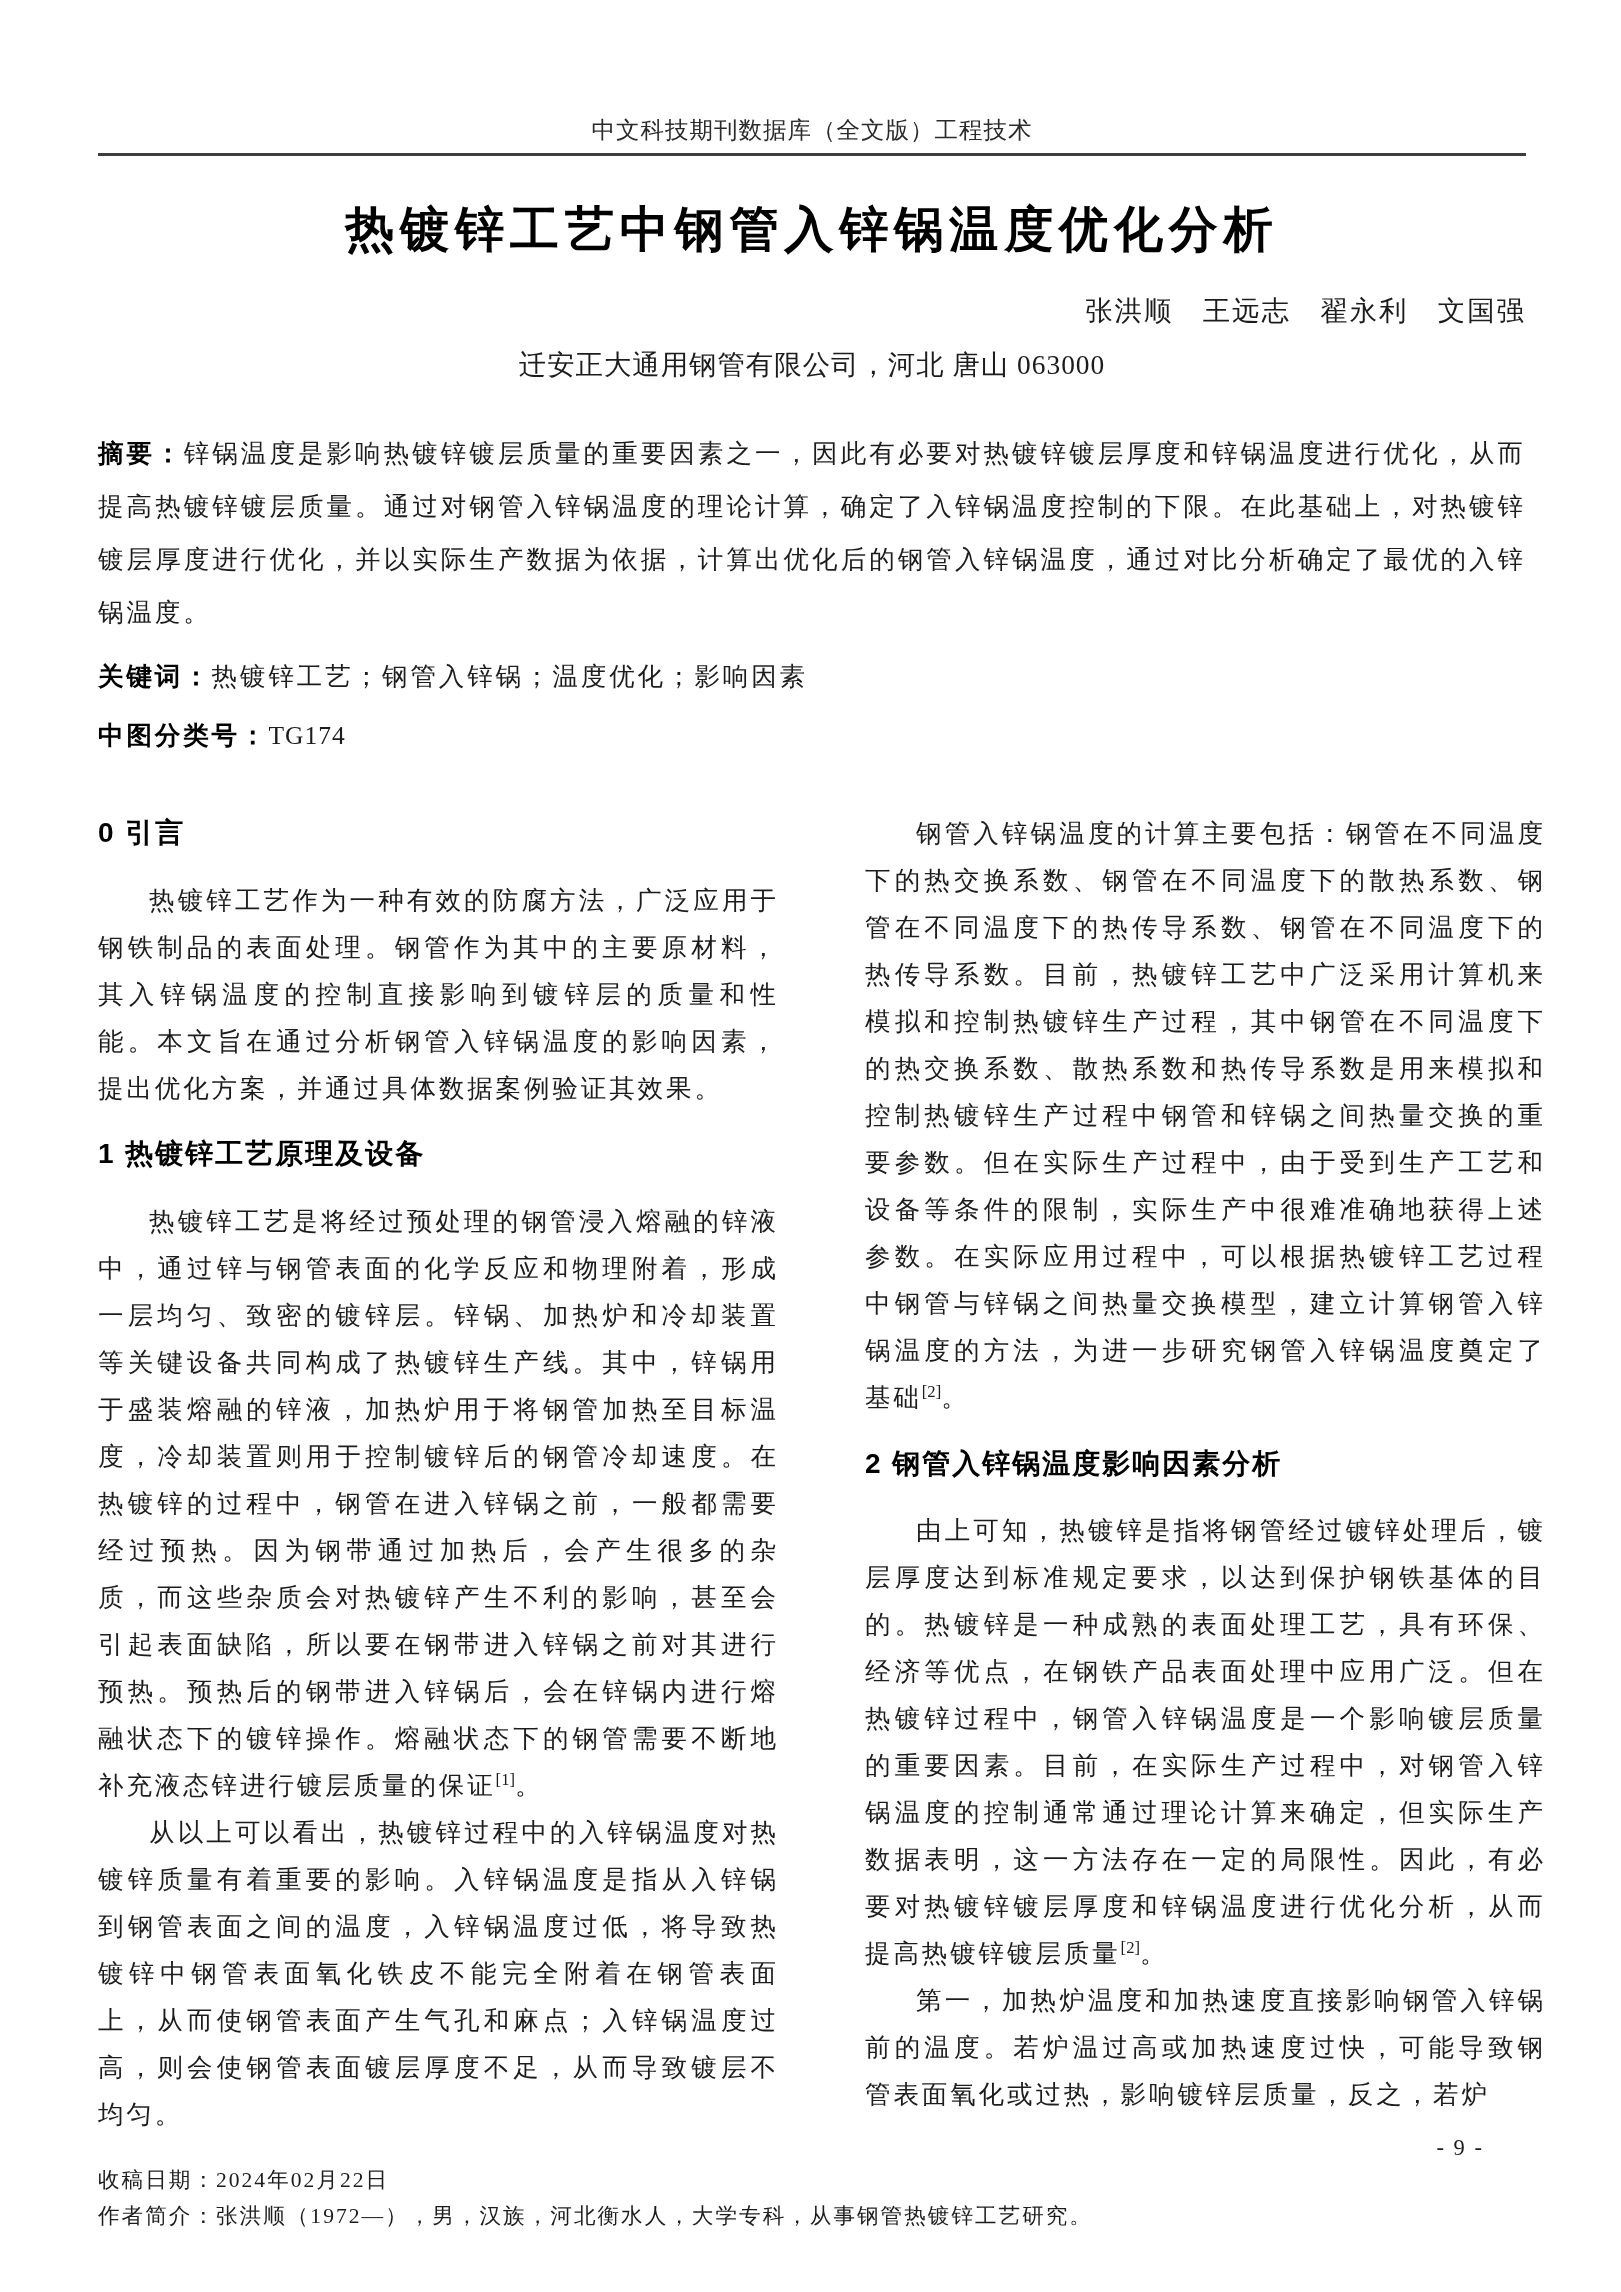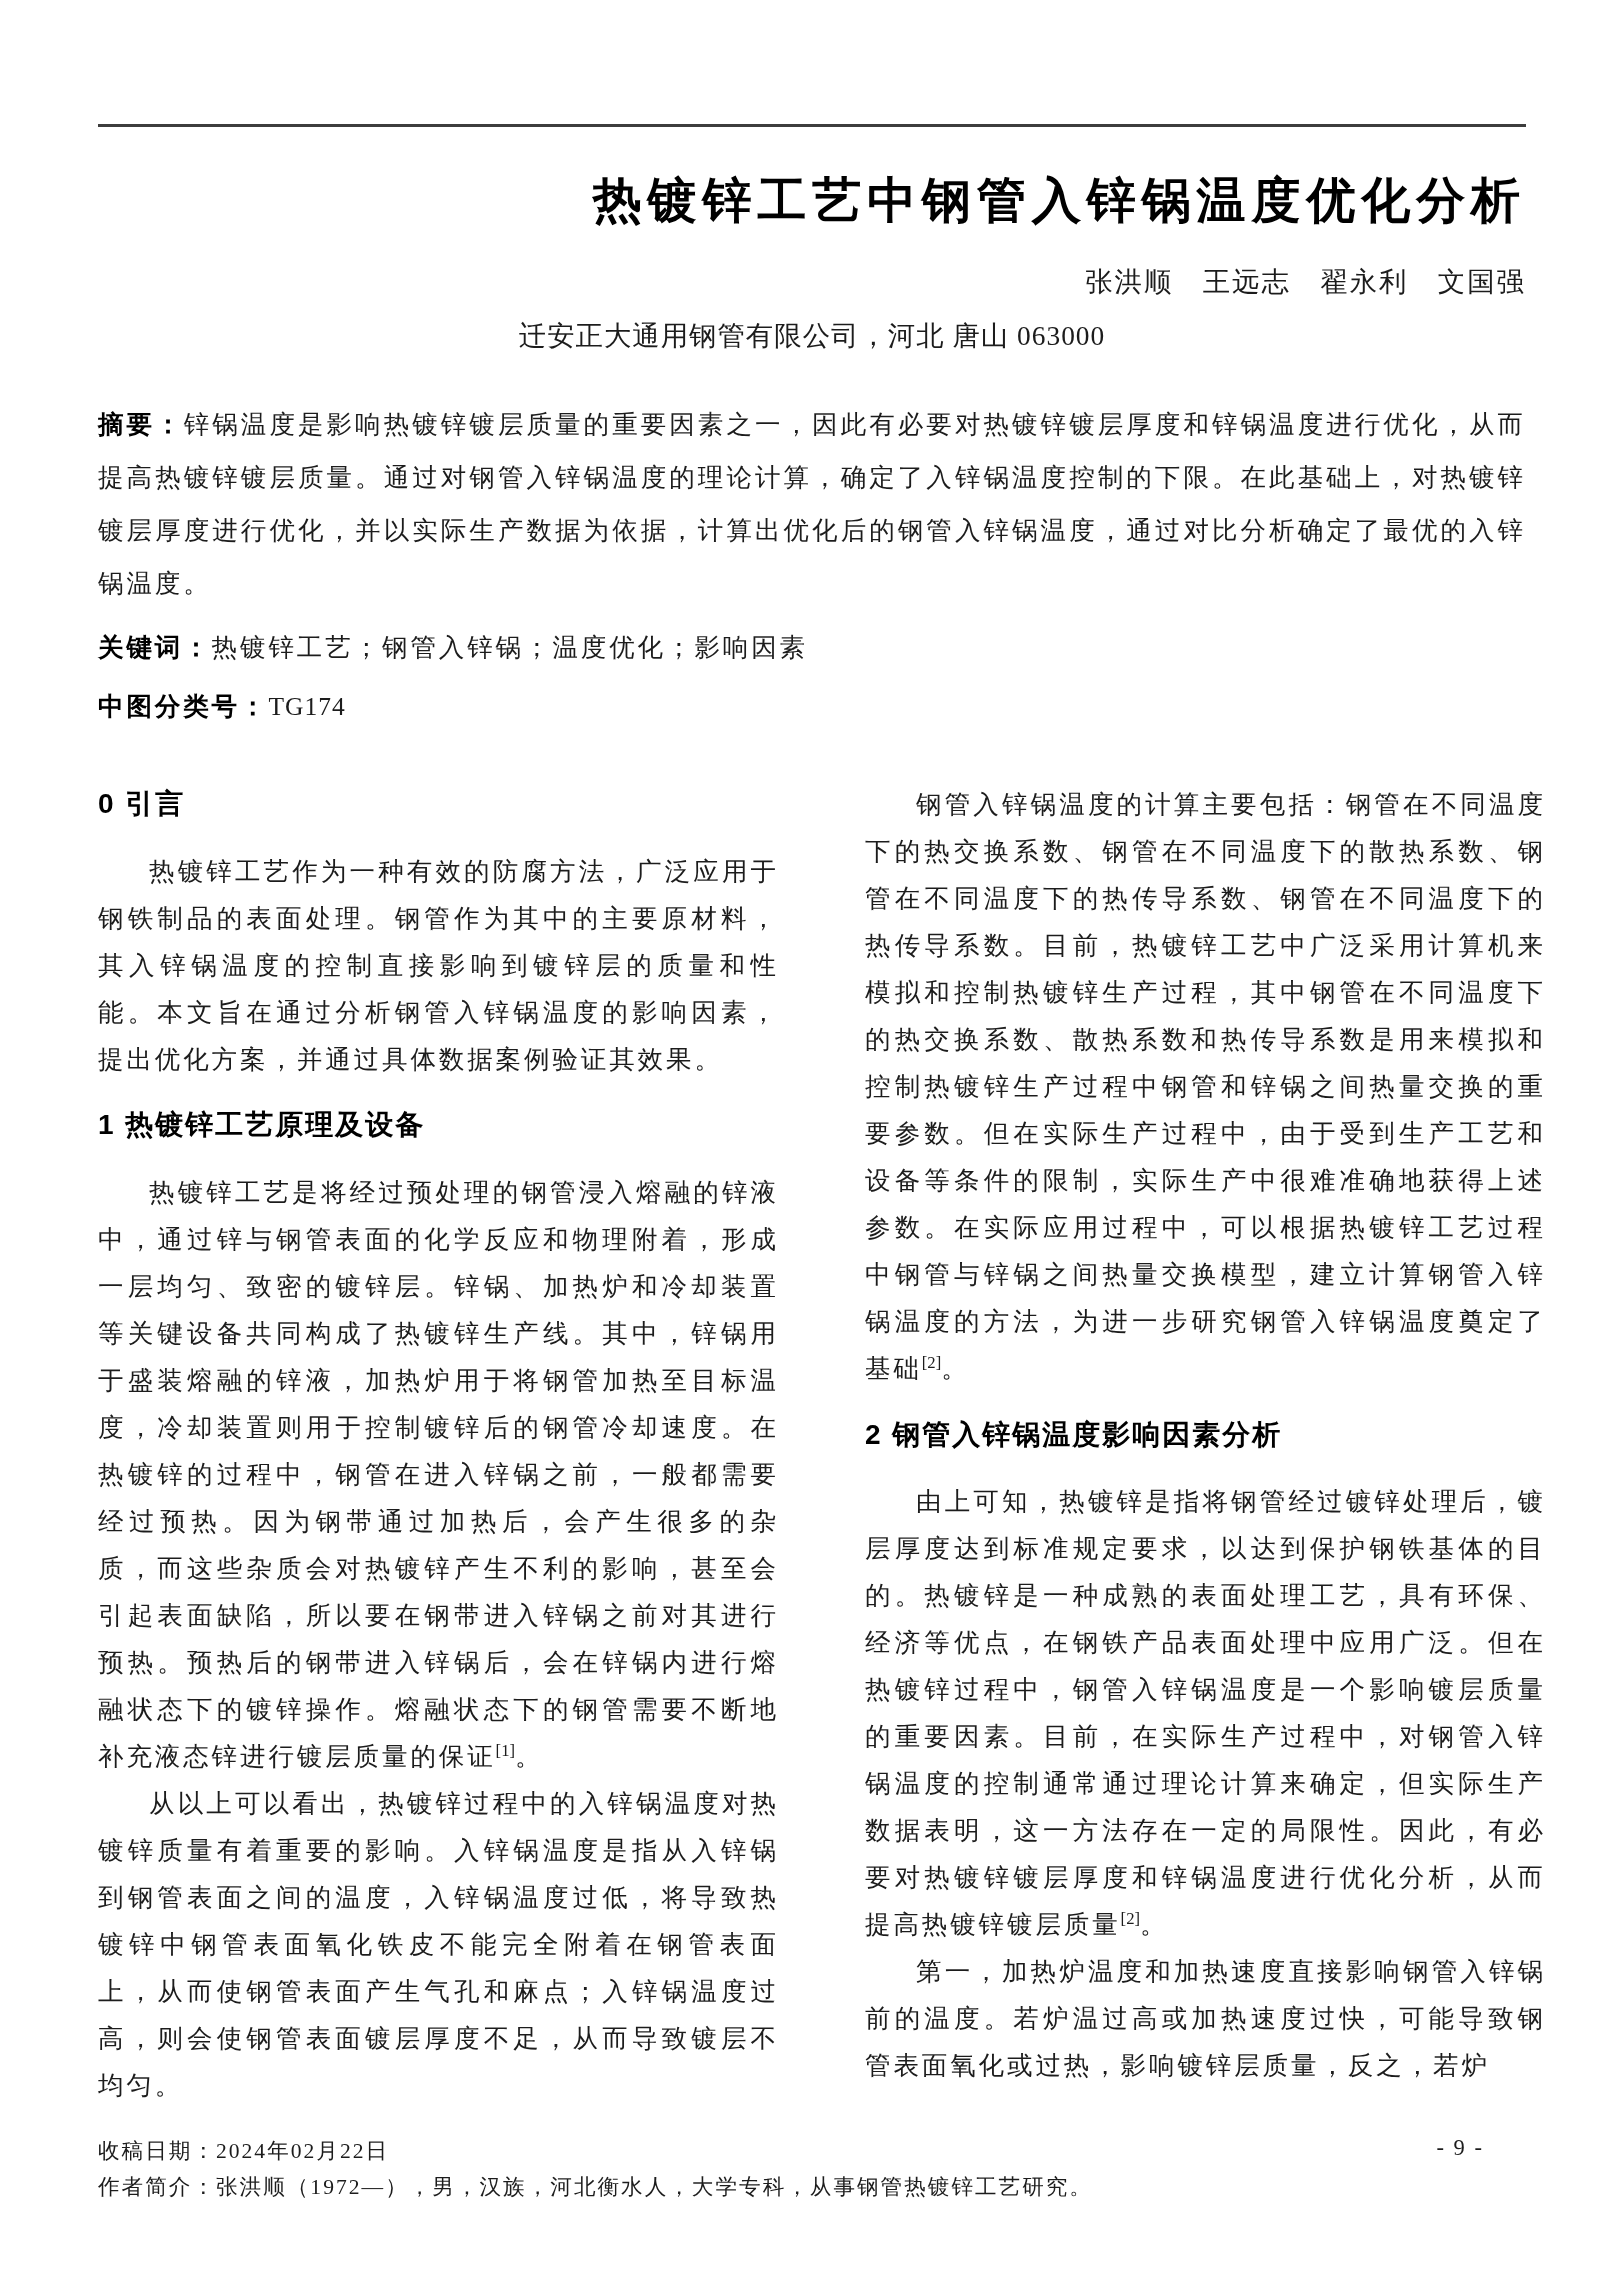--- a/index.html
+++ b/index.html
@@ -25,21 +25,21 @@
     color: #2a2a2a;
     font-family: "Liberation Serif", "DejaVu Serif", serif;
   }
   .header-rule {
     margin-top: 7.8px;
     height: 2.9px;
     background: #3d3d3d;
   }
   .paper-title {
     margin-top: 45px;
-    text-align: right;
+    text-align: center;
     font-family: "Liberation Sans", "DejaVu Sans", sans-serif;
     font-weight: 700;
     font-size: 49px;
     line-height: 57px;
     letter-spacing: 5.9px;
     color: #000000;
   }
   .authors {
     margin-top: 37px;
     text-align: right;
@@ -120,20 +120,21 @@
     letter-spacing: 2px;
     color: #1c1c1c;
   }
 </style>
 </head>
 <body>
 
 <div class="page">
   <div class="content">
 
+    <div class="journal-header">中文科技期刊数据库（全文版）工程技术</div>
     <div class="header-rule"></div>
 
     <h1 class="paper-title">热镀锌工艺中钢管入锌锅温度优化分析</h1>
     <div class="authors">张洪顺　王远志　翟永利　文国强</div>
     <div class="affiliation">迁安正大通用钢管有限公司，河北 唐山 063000</div>
 
     <div class="abstract-block">
       <p class="meta-par"><span class="meta-label">摘要：</span><span>锌锅温度是影响热镀锌镀层质量的重要因素之一，因此有必要对热镀锌镀层厚度和锌锅温度进行优化，从而提高热镀锌镀层质量。通过对钢管入锌锅温度的理论计算，确定了入锌锅温度控制的下限。在此基础上，对热镀锌镀层厚度进行优化，并以实际生产数据为依据，计算出优化后的钢管入锌锅温度，通过对比分析确定了最优的入锌锅温度。</span></p>
       <p class="meta-line"><span class="meta-label">关键词：</span><span>热镀锌工艺；钢管入锌锅；温度优化；影响因素</span></p>
       <p class="meta-line"><span class="meta-label">中图分类号：</span><span class="clc-value">TG174</span></p>

